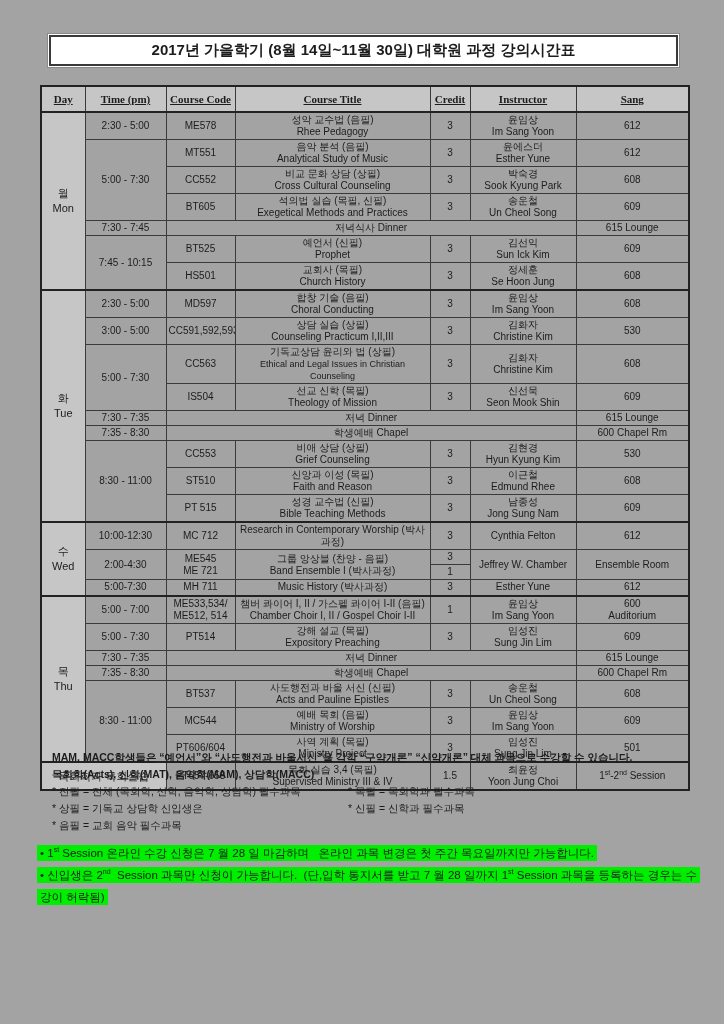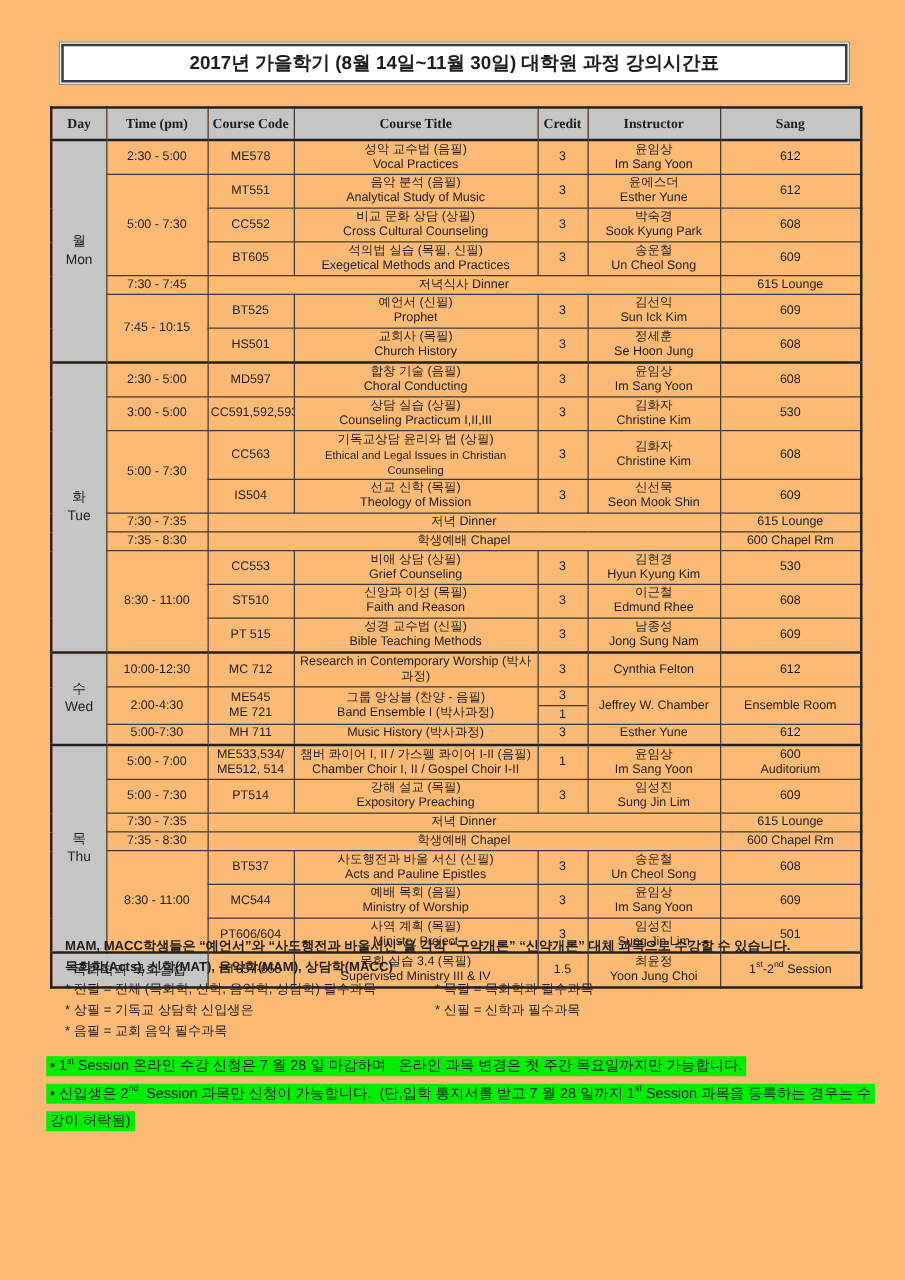--- a/index.html
+++ b/index.html
@@ -1,28 +1,28 @@
 <!DOCTYPE html>
 <html><head>
 <meta charset="utf-8">
 <style>
   html,body{margin:0;padding:0;background:#e8e8e8;}
-  .page{position:relative;width:724px;height:1024px;background:#fdba74;margin:0 auto;
+  .page{position:relative;width:724px;height:1024px;background:#a3a3a3;margin:0 auto;
         font-family:"Liberation Sans","DejaVu Sans",sans-serif;color:#1c1c1c;overflow:hidden;}
 
   
   .title-box{position:absolute;left:47px;top:33px;width:629px;border:1px solid #8a8a8a;padding:1px;background:#fff;}
   .title-inner{border:2px solid #3a3a3a;text-align:center;font-weight:bold;font-size:15px;padding:4px 0;}
 
   
   table.sched{position:absolute;left:40px;top:85px;width:648px;border-collapse:collapse;table-layout:fixed;
               border:2px solid #222;}
   .sched th,.sched td{border:1px solid #3a3a3a;overflow:hidden;}
   .sched th{background:#c6c6c6;font-family:"Liberation Serif","DejaVu Serif",serif;
-            font-size:11px;font-weight:bold;height:24px;padding:0 1px;}
+            font-size:11px;font-weight:bold;height:24px;padding:0 1px;text-decoration:underline;}
   .sched td{font-size:10px;text-align:center;vertical-align:middle;padding:1px 2px;line-height:12px;}
   td.day{background:#c6c6c6;font-size:11px;line-height:15px;}
   tr.grp td, tr.grp th{border-top:2px solid #222;}
   tr.h26{height:26px} tr.h28{height:28px} tr.h13{height:13px} tr.h16{height:16px} tr.h30{height:18px}
   td.splitcell{padding:0;}
   td.splitcell .split-top{border-bottom:1px solid #3a3a3a;}
   td.splitcell div{padding:1px 0;}
 
   
   .notes{position:absolute;left:52px;top:749px;width:600px;font-size:10.5px;line-height:17px;}
@@ -70,21 +70,21 @@
 
       <tr class="h26 grp">
         <td class="day" rowspan="7">
           <div>월</div>
           <div>Mon</div>
         </td>
         <td>2:30 - 5:00</td>
         <td>ME578</td>
         <td>
             <div>성악 교수법 (음필)</div>
-            <div>Vocal Practices</div>
+            <div>Rhee Pedagogy</div>
           </td>
         <td>3</td>
         <td>
             <div>윤임상</div>
             <div>Im Sang Yoon</div>
           </td>
         <td>612</td>
       </tr>
       <tr class="h26">
         <td rowspan="3">5:00 - 7:30</td>

